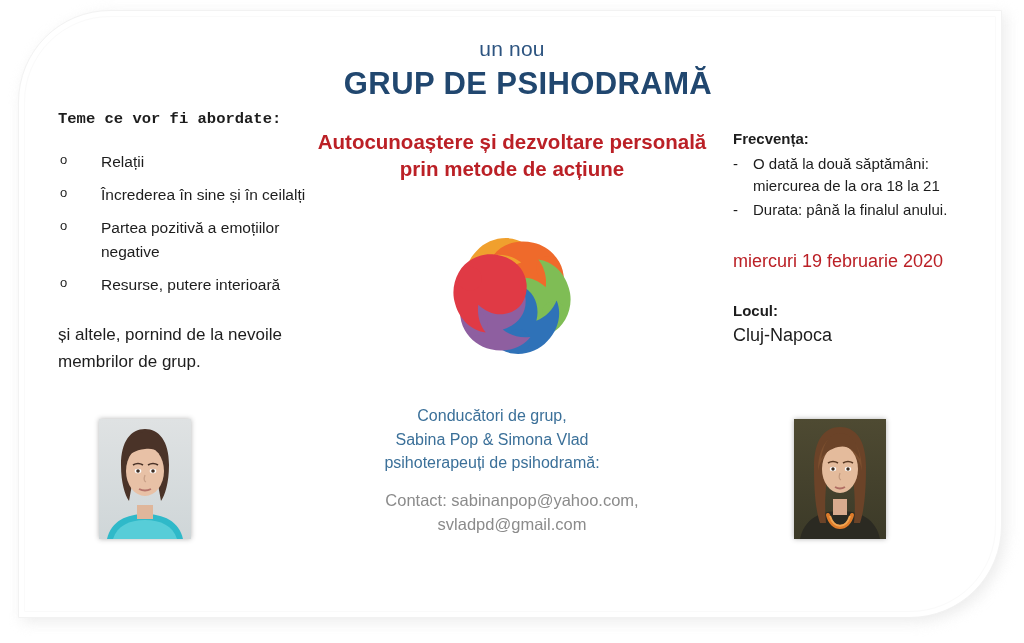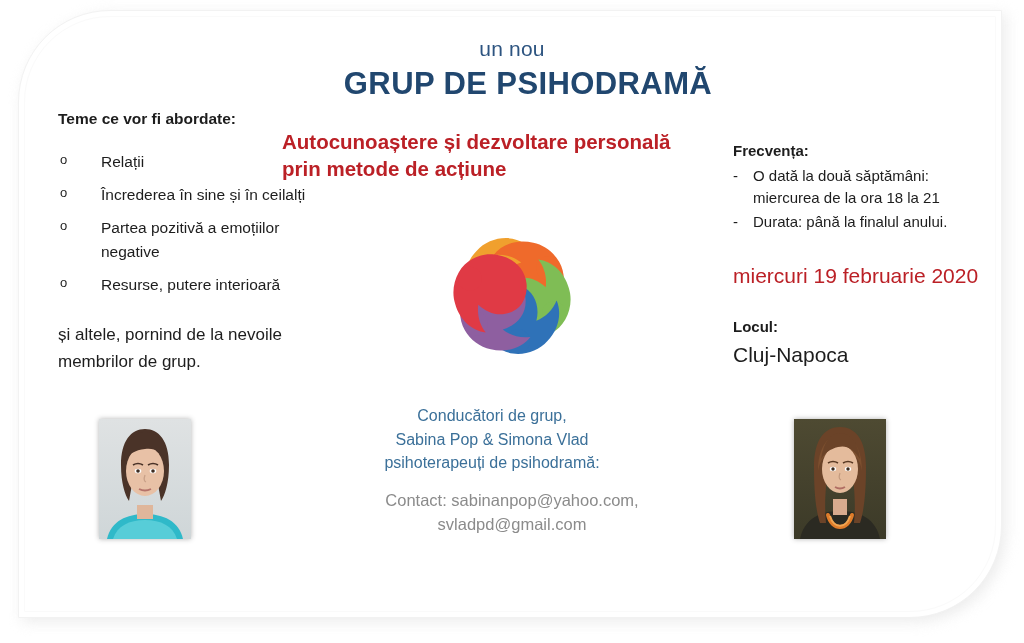--- a/index.html
+++ b/index.html
@@ -79,39 +79,40 @@
     letter-spacing: .4px;
     line-height: 1.15;
     padding-left: 32px;
   }
 
   .subtitle {
     position: absolute;
     left: 282px;
     top: 128px;
     width: 460px;
-    text-align: left;
+    text-align: center;
     font-size: 20.5px;
     font-weight: bold;
     color: #bb2026;
     line-height: 1.32;
   }
 
   
   .col-left {
     position: absolute;
     left: 58px;
     top: 110px;
     width: 262px;
   }
   .col-left .heading {
     font-size: 15.5px;
     font-weight: bold;
     color: #1d1d1d;
     margin-bottom: 22px;
+    font-family: Liberation Mono, monospace;
   }
   ul.topics {
     list-style: none;
     margin: 0;
     padding: 0;
   }
   ul.topics li {
     position: relative;
     padding-left: 43px;
     font-size: 15.5px;
@@ -132,21 +133,20 @@
     color: #1d1d1d;
     line-height: 1.6;
   }
 
   
   .col-right {
     position: absolute;
     left: 733px;
     top: 128px;
     width: 252px;
-    margin-top: 12px;
   }
   .col-right .lbl {
     font-size: 15px;
     font-weight: bold;
     color: #1d1d1d;
     line-height: 1.5;
   }
   ul.freq {
     list-style: none;
     margin: 2px 0 0 0;
@@ -161,21 +161,21 @@
     margin-bottom: 1px;
   }
   ul.freq li .dash {
     position: absolute;
     left: 0;
     top: 0;
     color: #1d1d1d;
   }
   .block-gap { height: 25px; }
   .col-right .val {
-    font-size: 21px;
+    font-size: 18px;
     color: #1d1d1d;
     line-height: 1.5;
   }
   .col-right .val.red { color: #bb2026; }
 
   
   .logo-wrap {
     position: absolute;
     left: 412px;
     top: 196px;

